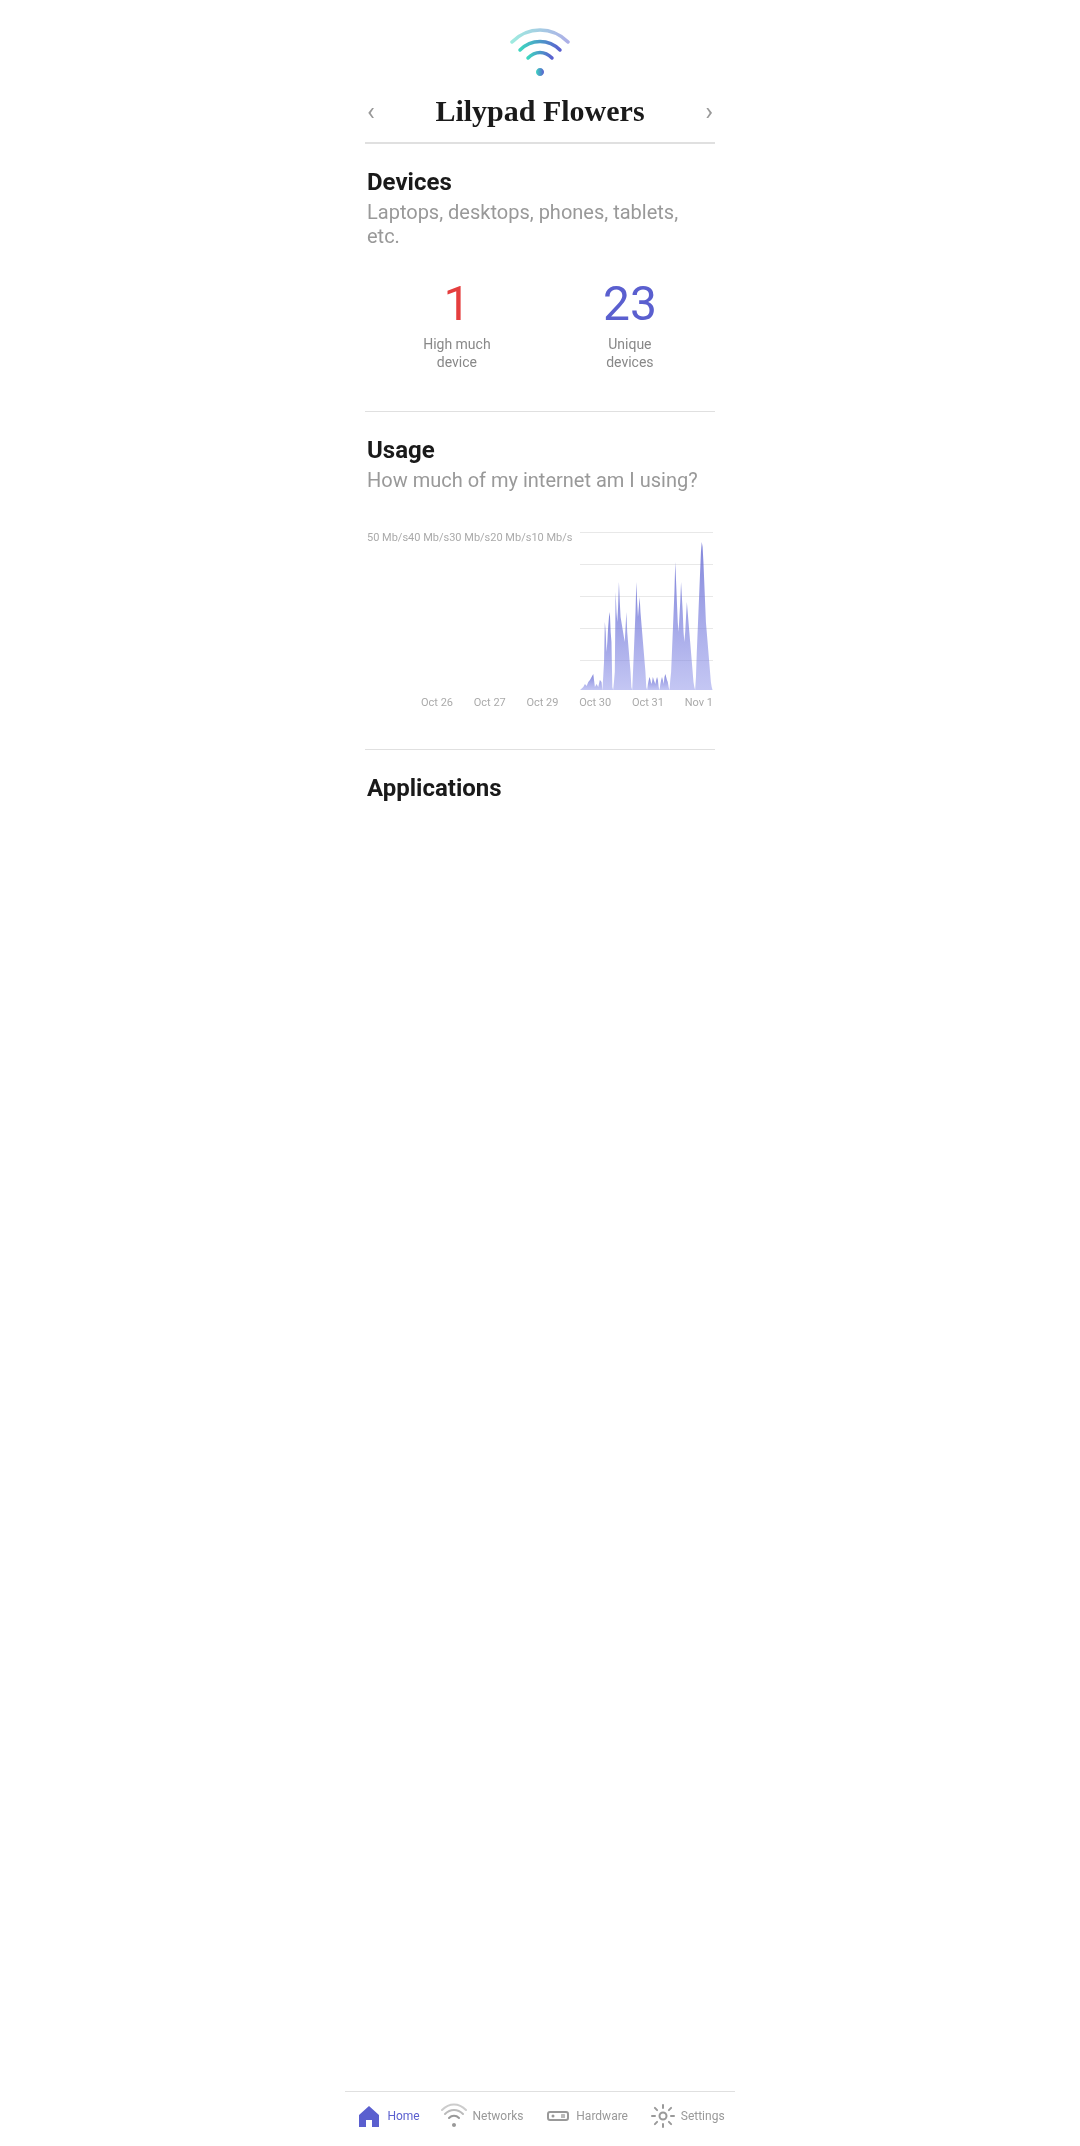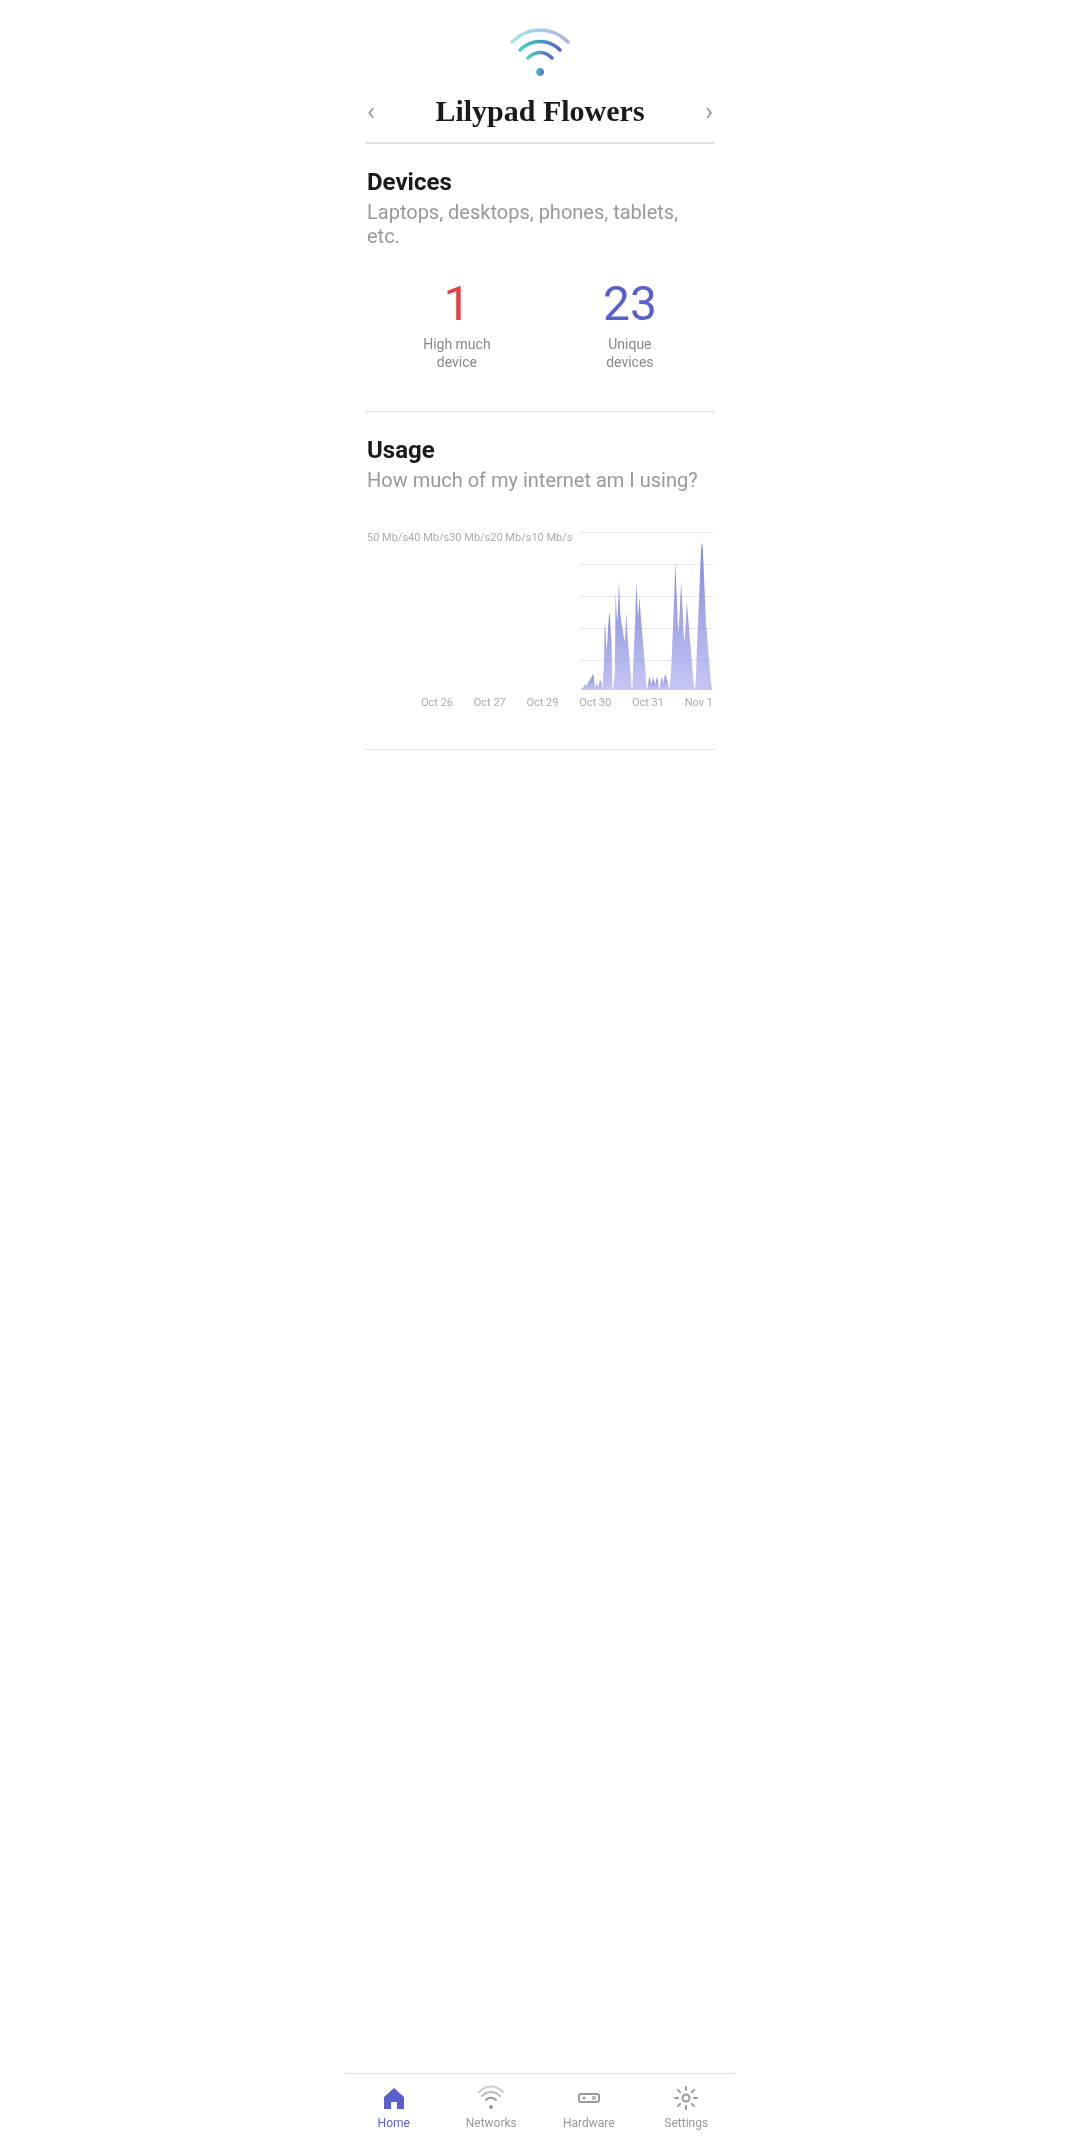--- a/index.html
+++ b/index.html
@@ -185,21 +185,21 @@
       background: #fff;
       border-top: 1px solid #e0e0e0;
       display: flex;
       justify-content: space-around;
       align-items: center;
       padding: 10px 0 16px;
       z-index: 100;
     }
     .nav-item {
       display: flex;
-      flex-direction: column;
+      flex-direction: row;
       align-items: center;
       gap: 4px;
       cursor: pointer;
       min-width: 60px;
     }
     .nav-item-label {
       font-size: 12px;
       color: #999;
     }
     .nav-item.active .nav-item-label {
@@ -337,20 +337,23 @@
         <span class="x-label">Oct 29</span>
         <span class="x-label">Oct 30</span>
         <span class="x-label">Oct 31</span>
         <span class="x-label">Nov 1</span>
       </div>
     </div>
   </div>
 
   <div class="divider"></div>
 
+  <div class="applications-section">
+    <div class="section-title">Applications</div>
+  </div>
 </div>
 
 <div class="bottom-nav">
 
   <div class="nav-item active">
     <div class="nav-icon-wrap">
       <svg width="26" height="26" viewBox="0 0 26 26" fill="none">
         <path d="M3 12 L13 3 L23 12 L23 24 L16 24 L16 17 L10 17 L10 24 L3 24 Z" fill="#5a5fcf"></path>
       </svg>
     </div>

